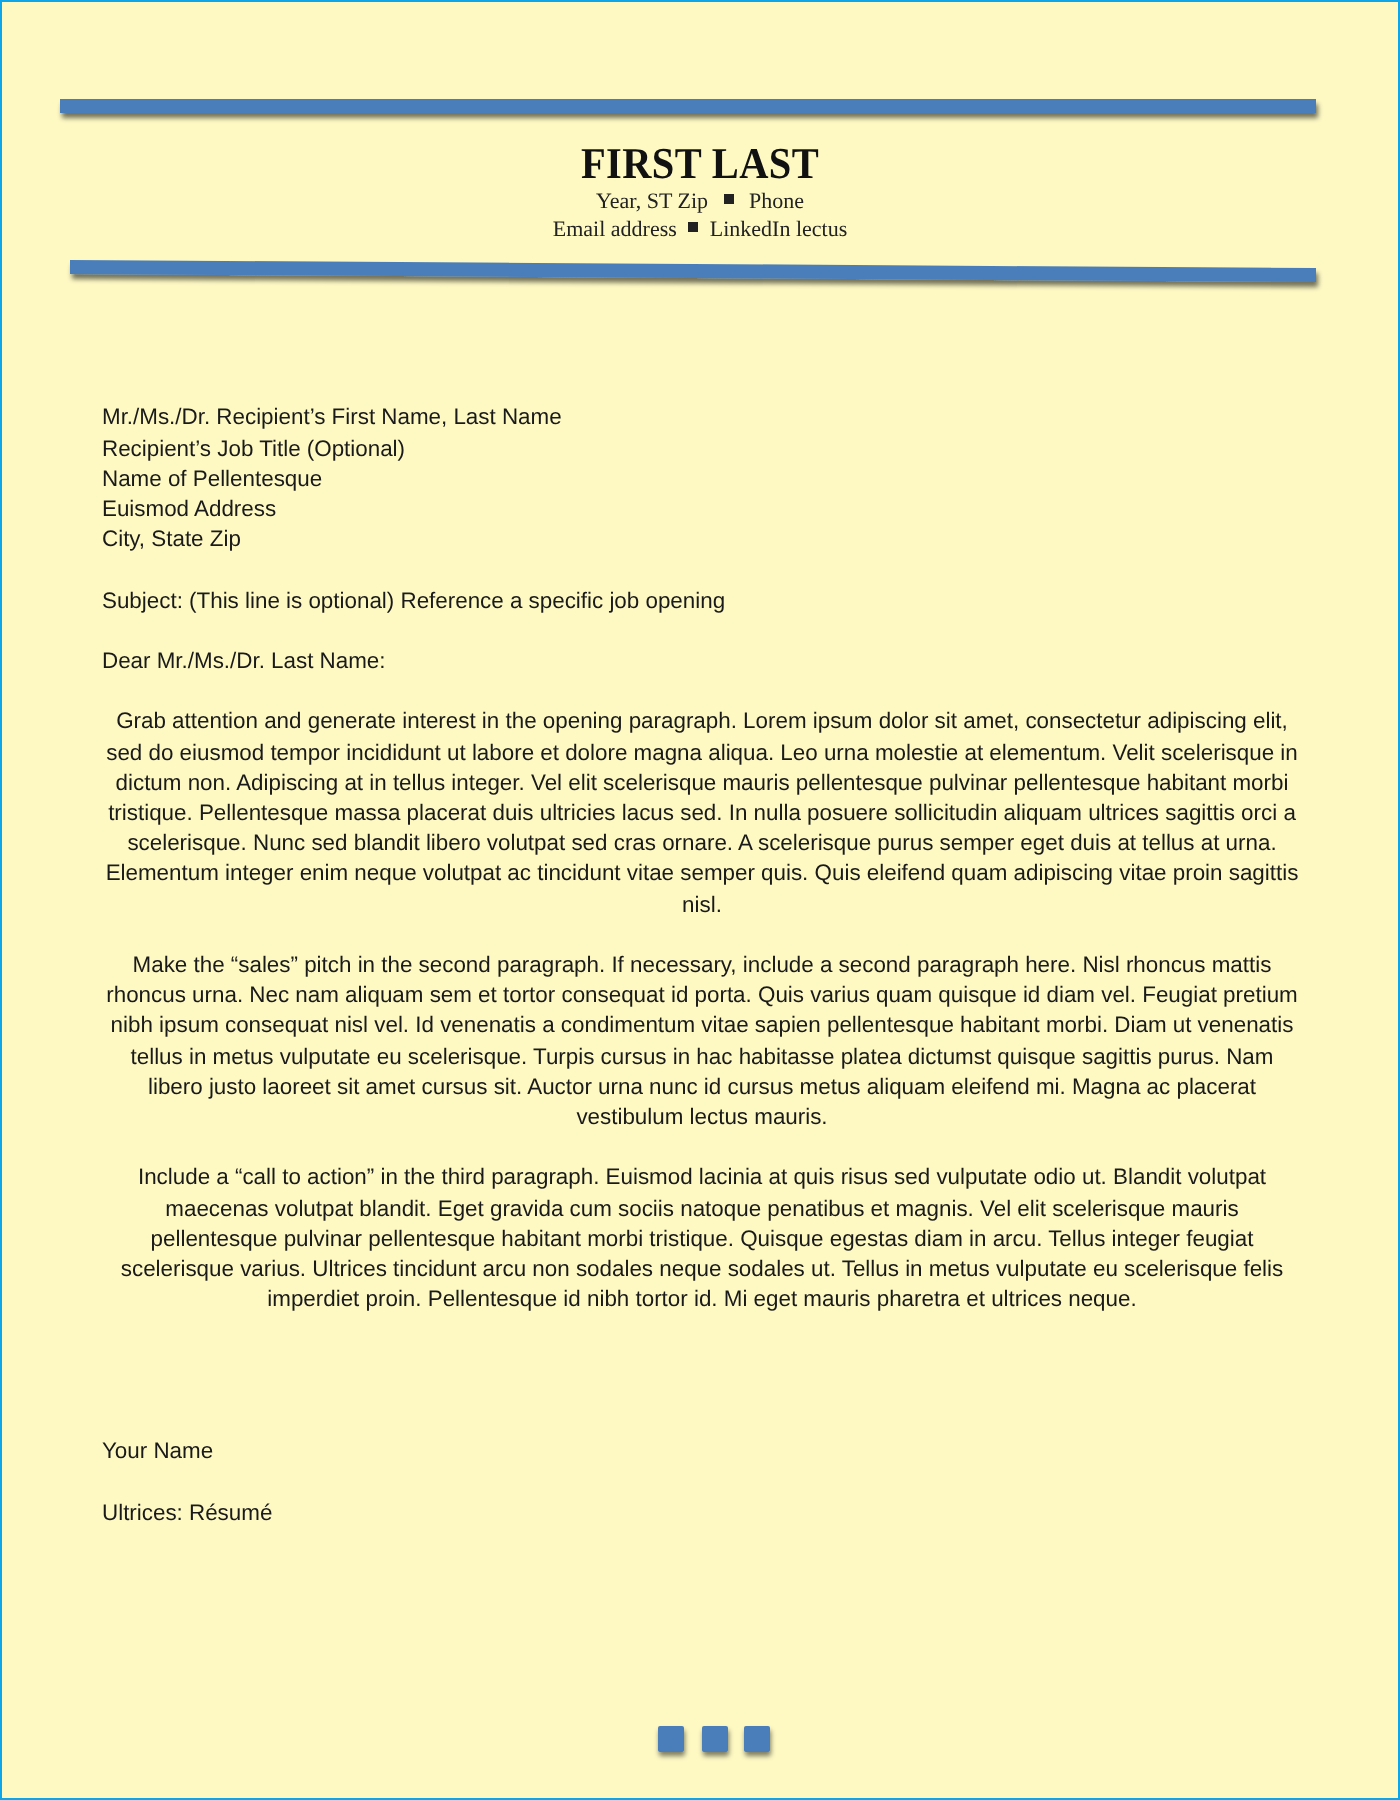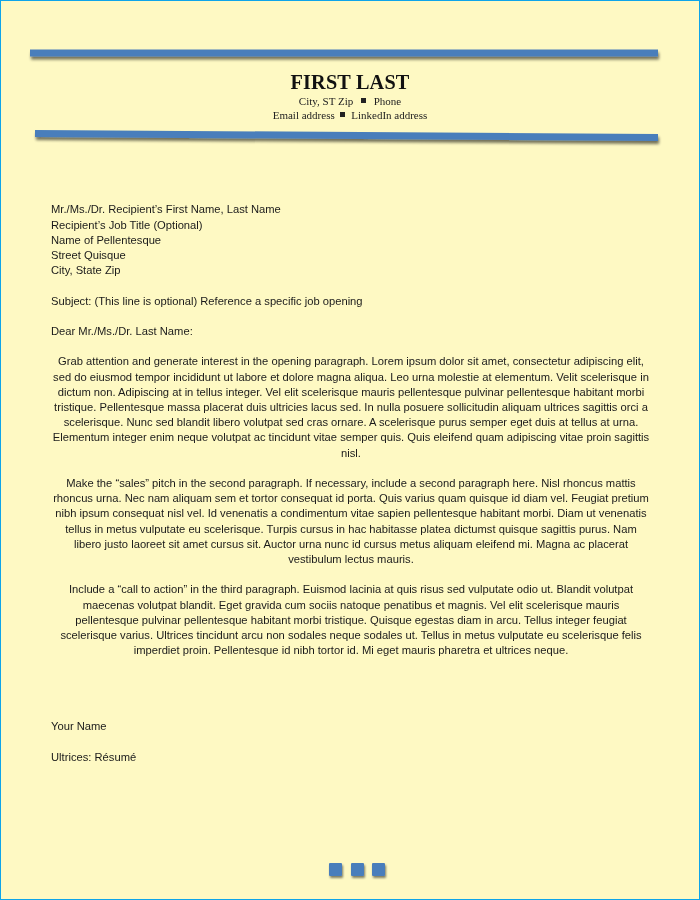--- a/index.html
+++ b/index.html
@@ -60,39 +60,39 @@
           </feMerge>
       </filter>
     </defs>
     <polygon points="29,48.5 657,48.5 657,55.5 29,55.5" fill="#4a7ebb" filter="url(#sh)"></polygon>
     <polygon points="34,129 657,133 657,140 34,136" fill="#4a7ebb" filter="url(#sh)"></polygon>
   </svg>
 
   <div class="header">
     <div class="name">FIRST LAST</div>
     <div class="contact">
-      <span>City, ST Zip</span>
+      <span>Year, ST Zip</span>
       <span class="sq" style="margin:0 5px;"></span>
       <span>Phone</span>
     </div>
     <div class="contact">
       <span>Email address</span>
       <span class="sq"></span>
-      <span>LinkedIn address</span>
+      <span>LinkedIn lectus</span>
     </div>
   </div>
 
   <div class="body">
     <div class="gap30"></div>
 
     <div>
       <p>Mr./Ms./Dr. Recipient’s First Name, Last Name</p>
       <p>Recipient’s Job Title (Optional)</p>
       <p>Name of Pellentesque</p>
-      <p>Street Quisque</p>
+      <p>Euismod Address</p>
       <p>City, State Zip</p>
     </div>
     <div class="gap15"></div>
 
     <p>Subject: (This line is optional) Reference a specific job opening</p>
     <div class="gap15"></div>
 
     <p>Dear Mr./Ms./Dr. Last Name:</p>
     <div class="gap15"></div>
 

